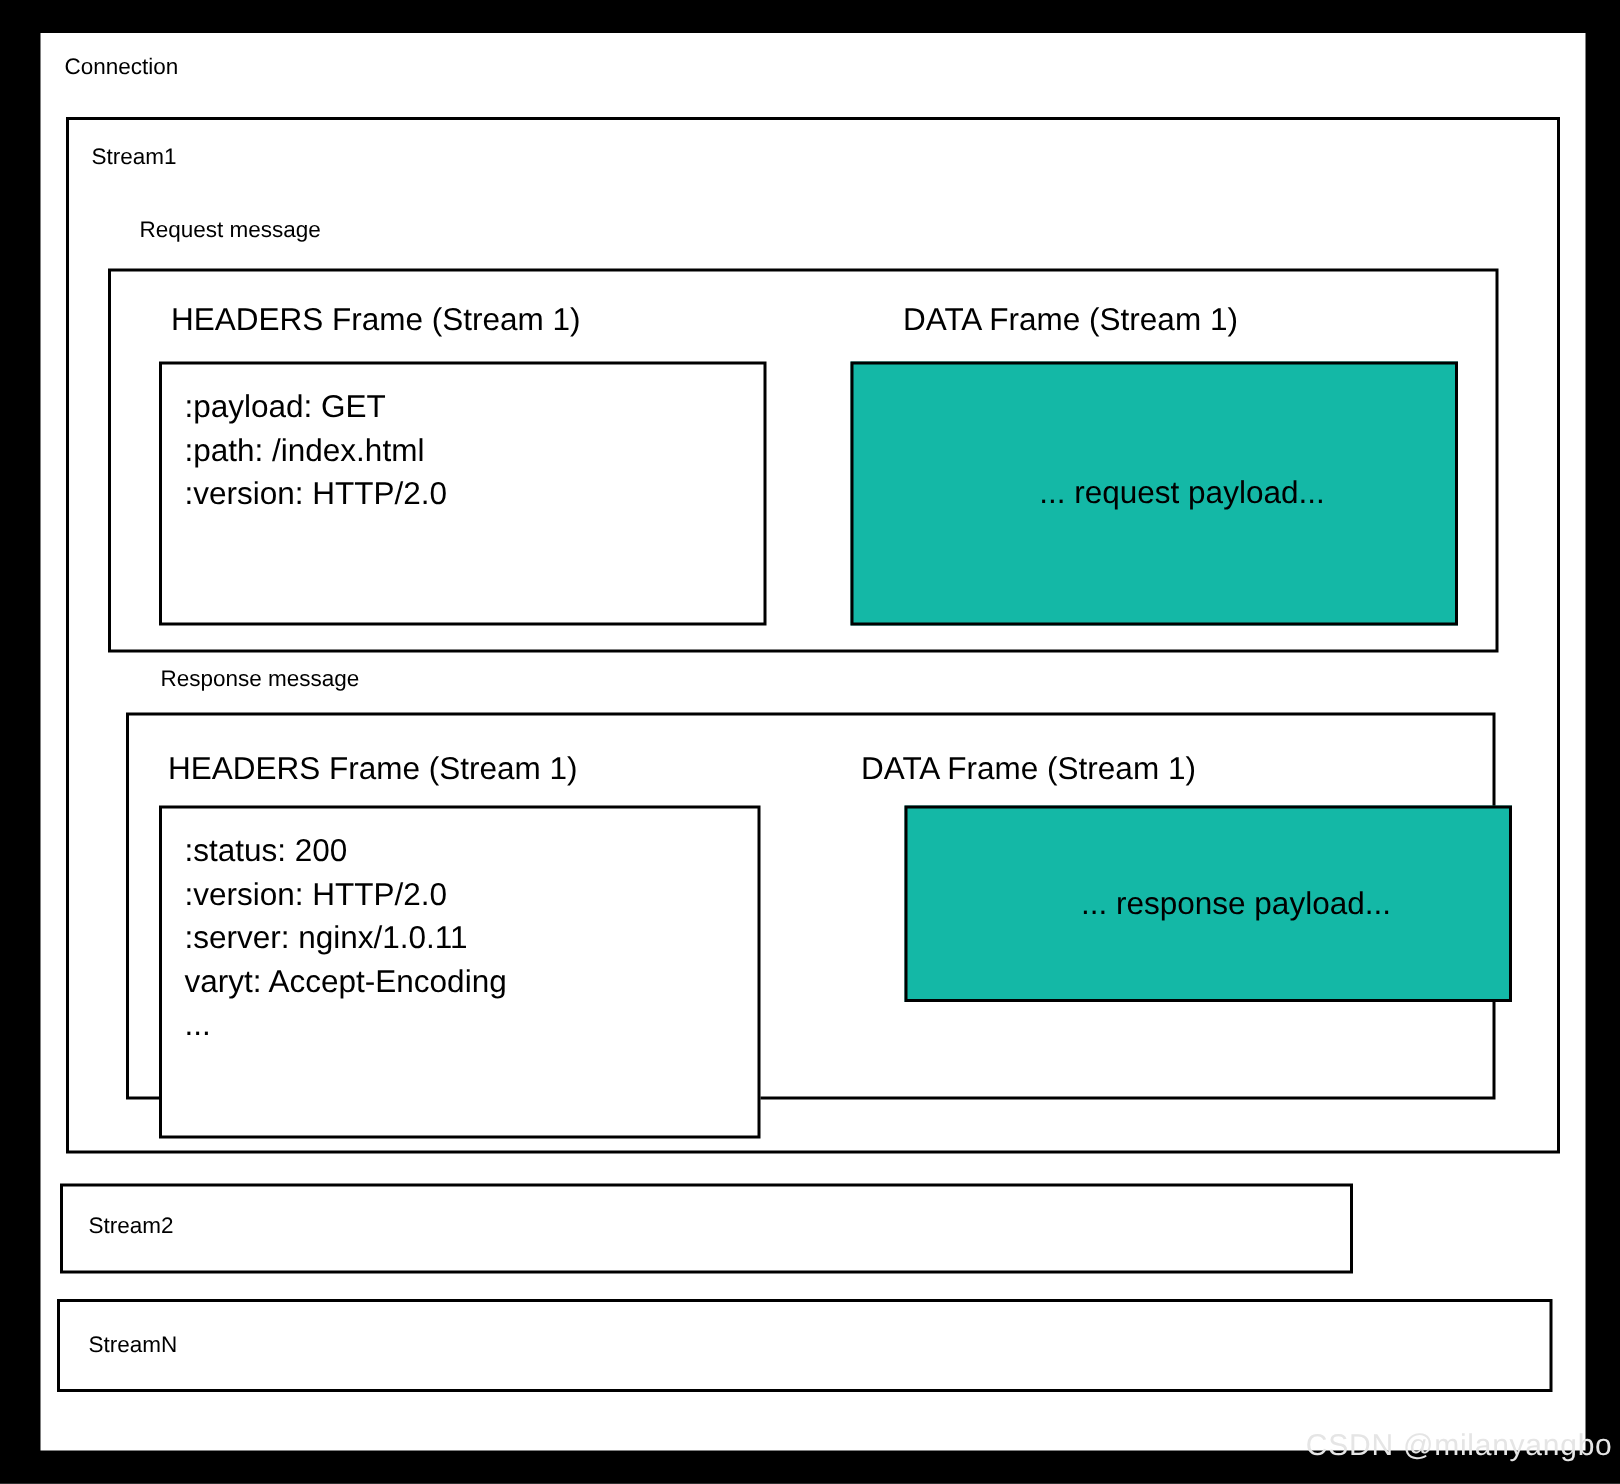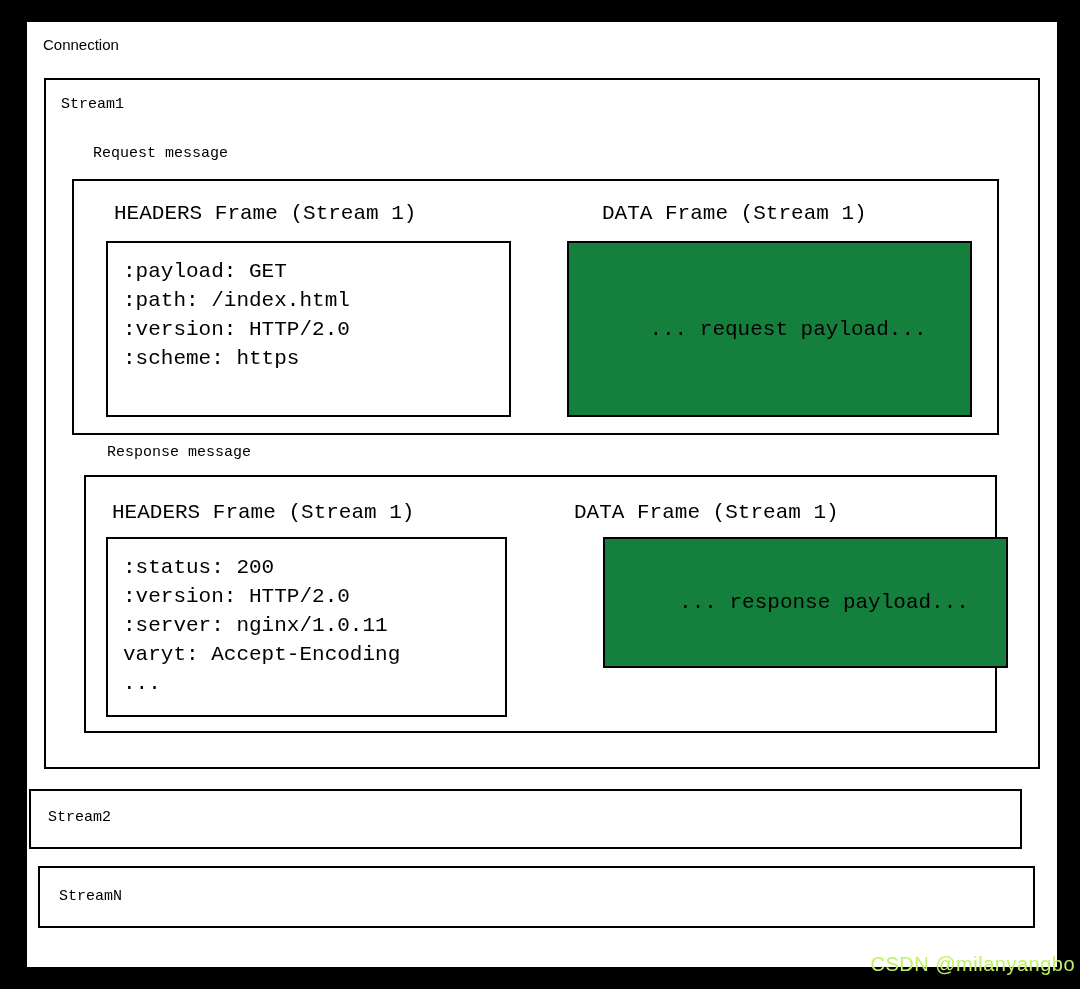--- a/index.html
+++ b/index.html
@@ -8,21 +8,21 @@
     position: relative;
     width: 1080px;
     height: 989px;
     background: #000000;
     font-family: "Liberation Sans", sans-serif;
     color: #000000;
     overflow: hidden;
   }
   .abs { position: absolute; }
   .lbl { font-size: 15px; white-space: nowrap; }
-  .box { position: absolute; border: 2px solid #000; background: #fff; font-family: Liberation Mono, monospace; }
+  .box { position: absolute; border: 2px solid #000; background: #fff; }
 
   .connection {
     position: absolute;
     left: 27px; top: 22px;
     width: 1030px; height: 945px;
     background: #ffffff;
   }
   .connection-label { left: 16px; top: 14px; }
 
   .stream1 { left: 17px; top: 56px; width: 996px; height: 691px; }
@@ -41,45 +41,45 @@
 
   .headers-content {
     position: absolute;
     border: 2px solid #000;
     font-size: 21px;
     line-height: 29px;
     padding: 14px 8px 0 15px;
     background: #fff;
   }
   .req-headers-content  { left: 32px; top: 60px; width: 405px; height: 176px; }
-  .resp-headers-content { left: 20px; top: 60px; width: 401px; height: 180px; }
+  .resp-headers-content { left: 20px; top: 60px; width: 401px; height: 222px; }
 
   .data-content {
     position: absolute;
     border: 2px solid #000;
     font-size: 21px;
     display: flex;
     align-items: center;
     justify-content: center;
-    background: #15803d;
+    background: #14b8a6;
     padding-left: 37px;
   }
   .req-data-content  { left: 493px; top: 60px; width: 405px; height: 176px; }
   .resp-data-content { left: 481px; top: 60px; width: 405px; height: 131px; margin-left: 36px; }
 
-  .stream2 { left: 2px; top: 767px; width: 993px; height: 60px; }
+  .stream2 { left: 13px; top: 767px; width: 862px; height: 60px; }
   .stream2-label { left: 17px; top: 18px; }
   .streamN { left: 11px; top: 844px; width: 997px; height: 62px; }
   .streamN-label { left: 19px; top: 20px; }
 
   .watermark {
     position: absolute;
     right: 5px; top: 953px;
     font-size: 20px;
-    color: #bef264;
+    color: #e5e5e5;
     white-space: nowrap;
     letter-spacing: 0.5px;
   }
 </style>
 </head>
 <body>
 
 <div id="canvas">
 
   <div class="connection">
@@ -89,21 +89,20 @@
       <div class="abs lbl stream1-label">Stream1</div>
 
       <div class="abs lbl request-label">Request message</div>
 
       <div class="box request-box">
         <div class="frame-title req-headers-title">HEADERS Frame (Stream 1)</div>
         <div class="headers-content req-headers-content">
           <div>:payload: GET</div>
           <div>:path: /index.html</div>
           <div>:version: HTTP/2.0</div>
-          <div>:scheme: https</div>
         </div>
         <div class="frame-title req-data-title">DATA Frame (Stream 1)</div>
         <div class="data-content req-data-content">
           <span>... request payload...</span>
         </div>
       </div>
 
       <div class="abs lbl response-label">Response message</div>
 
       <div class="box response-box">

